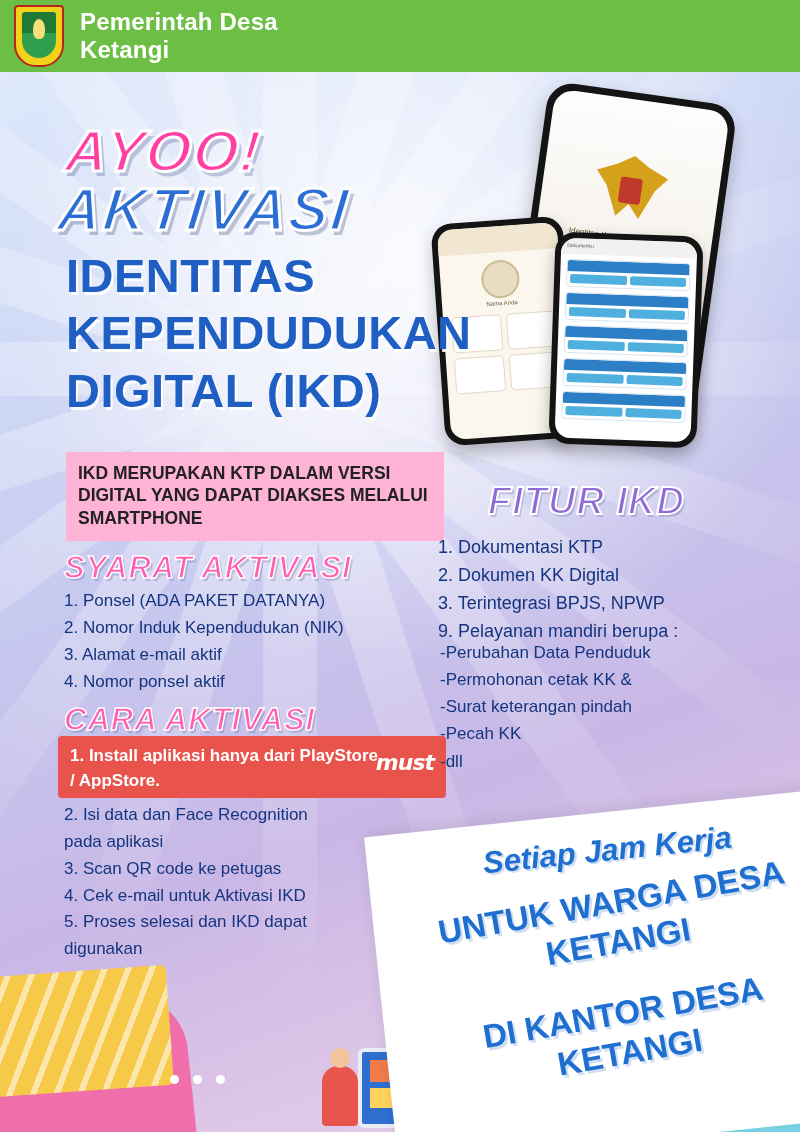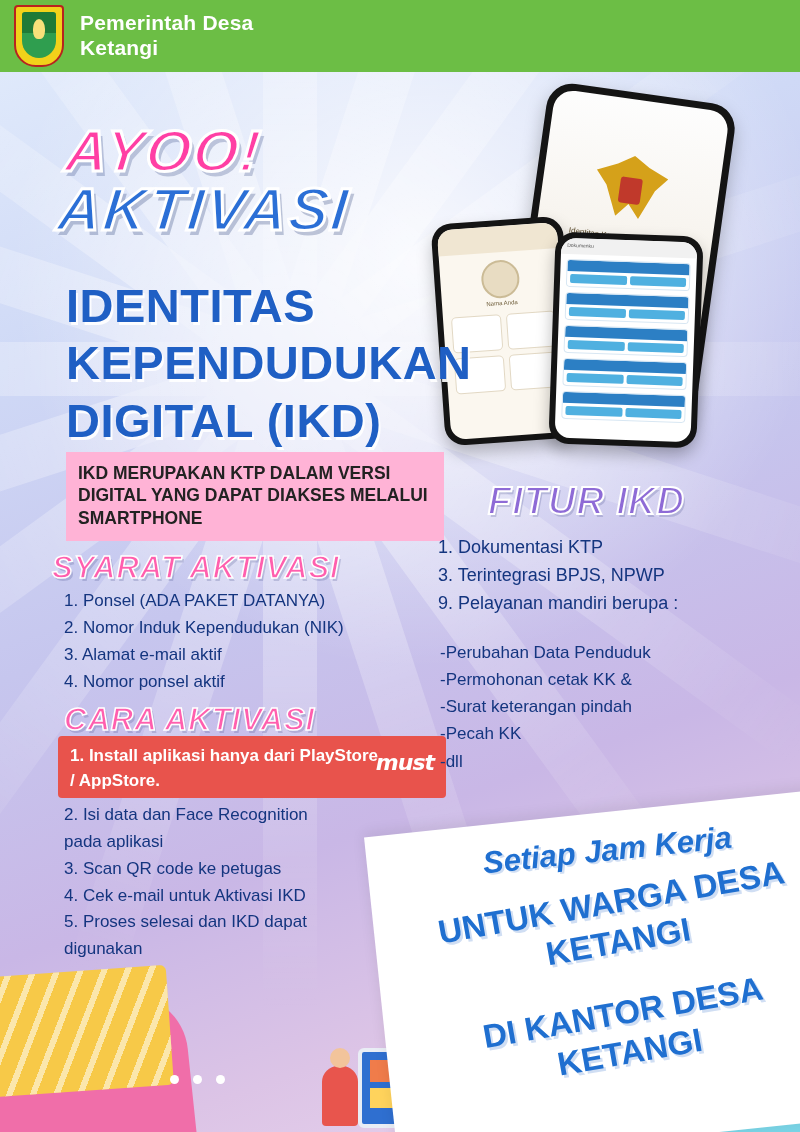--- a/index.html
+++ b/index.html
@@ -38,21 +38,21 @@
   .crest:after{
     content:"";
     position:absolute;left:50%;top:12px;margin-left:-6px;
     width:12px;height:20px;
     background:#f7e07a;
     border-radius:50% 50% 40% 40%;
   }
   .header-title{
     margin-left:16px;
     color:#fff;
-    font-size:21px;
+    font-size:24px;
     font-weight:bold;
     line-height:1.18;
     letter-spacing:.2px;
   }
 
   
   .poster{
     position:absolute;top:72px;left:0;width:800px;height:1060px;
     overflow:hidden;
     background:
@@ -120,42 +120,41 @@
     letter-spacing:2px;
     text-shadow:4px 5px 0 rgba(40,60,120,.28);
     transform:skewX(-6deg);
   }
   .ikd-title{
     position:absolute;left:66px;top:175px;width:420px;
     color:#1f5fc4;
     font-size:47px;font-weight:bold;line-height:1.22;
     letter-spacing:.5px;
     text-shadow:2px 3px 0 rgba(255,255,255,.9);
-    margin-top:30px;
   }
 
   
   .def-box{
     position:absolute;left:66px;top:380px;width:378px;
     background:#ffb3d6;
     padding:10px 12px 12px 12px;
     box-sizing:border-box;
     color:#222;font-size:17.5px;font-weight:bold;line-height:1.28;
   }
 
   
   .sec-title{
     position:absolute;
     font-size:31px;font-weight:bold;font-style:italic;
     color:#ff5fae;
     -webkit-text-stroke:1.5px #ffffff;
     text-shadow:2px 3px 0 rgba(60,70,130,.22);
     letter-spacing:1px;
   }
-  #syarat-title{left:52px;top:478px;font-style:italic;}
+  #syarat-title{left:64px;top:478px;font-style:italic;}
   #cara-title{left:64px;top:630px;}
   #fitur-title{
     left:488px;top:408px;
     font-size:38px;color:#8e6bd6;
     -webkit-text-stroke:2px #ffffff;
   }
 
   .list{
     position:absolute;
     color:#14357f;font-size:17px;font-weight:normal;line-height:1.58;
@@ -396,20 +395,21 @@
     <div>    pada aplikasi</div>
     <div>3. Scan QR code ke petugas</div>
     <div>4. Cek e-mail untuk Aktivasi IKD</div>
     <div>5. Proses selesai dan IKD dapat</div>
     <div>    digunakan</div>
   </div>
 
   <div class="sec-title" id="fitur-title">FITUR IKD</div>
   <div class="list" id="fitur-list">
     <div>1. Dokumentasi KTP</div>
+    <div>2. Dokumen KK Digital</div>
     <div>3. Terintegrasi BPJS, NPWP</div>
     <div>9. Pelayanan mandiri berupa :</div>
   </div>
   <div id="fitur-sub">
     <div>-Perubahan Data Penduduk</div>
     <div>-Permohonan cetak KK &amp;</div>
     <div>-Surat keterangan pindah</div>
     <div>-Pecah KK</div>
     <div>-dll</div>
   </div>

